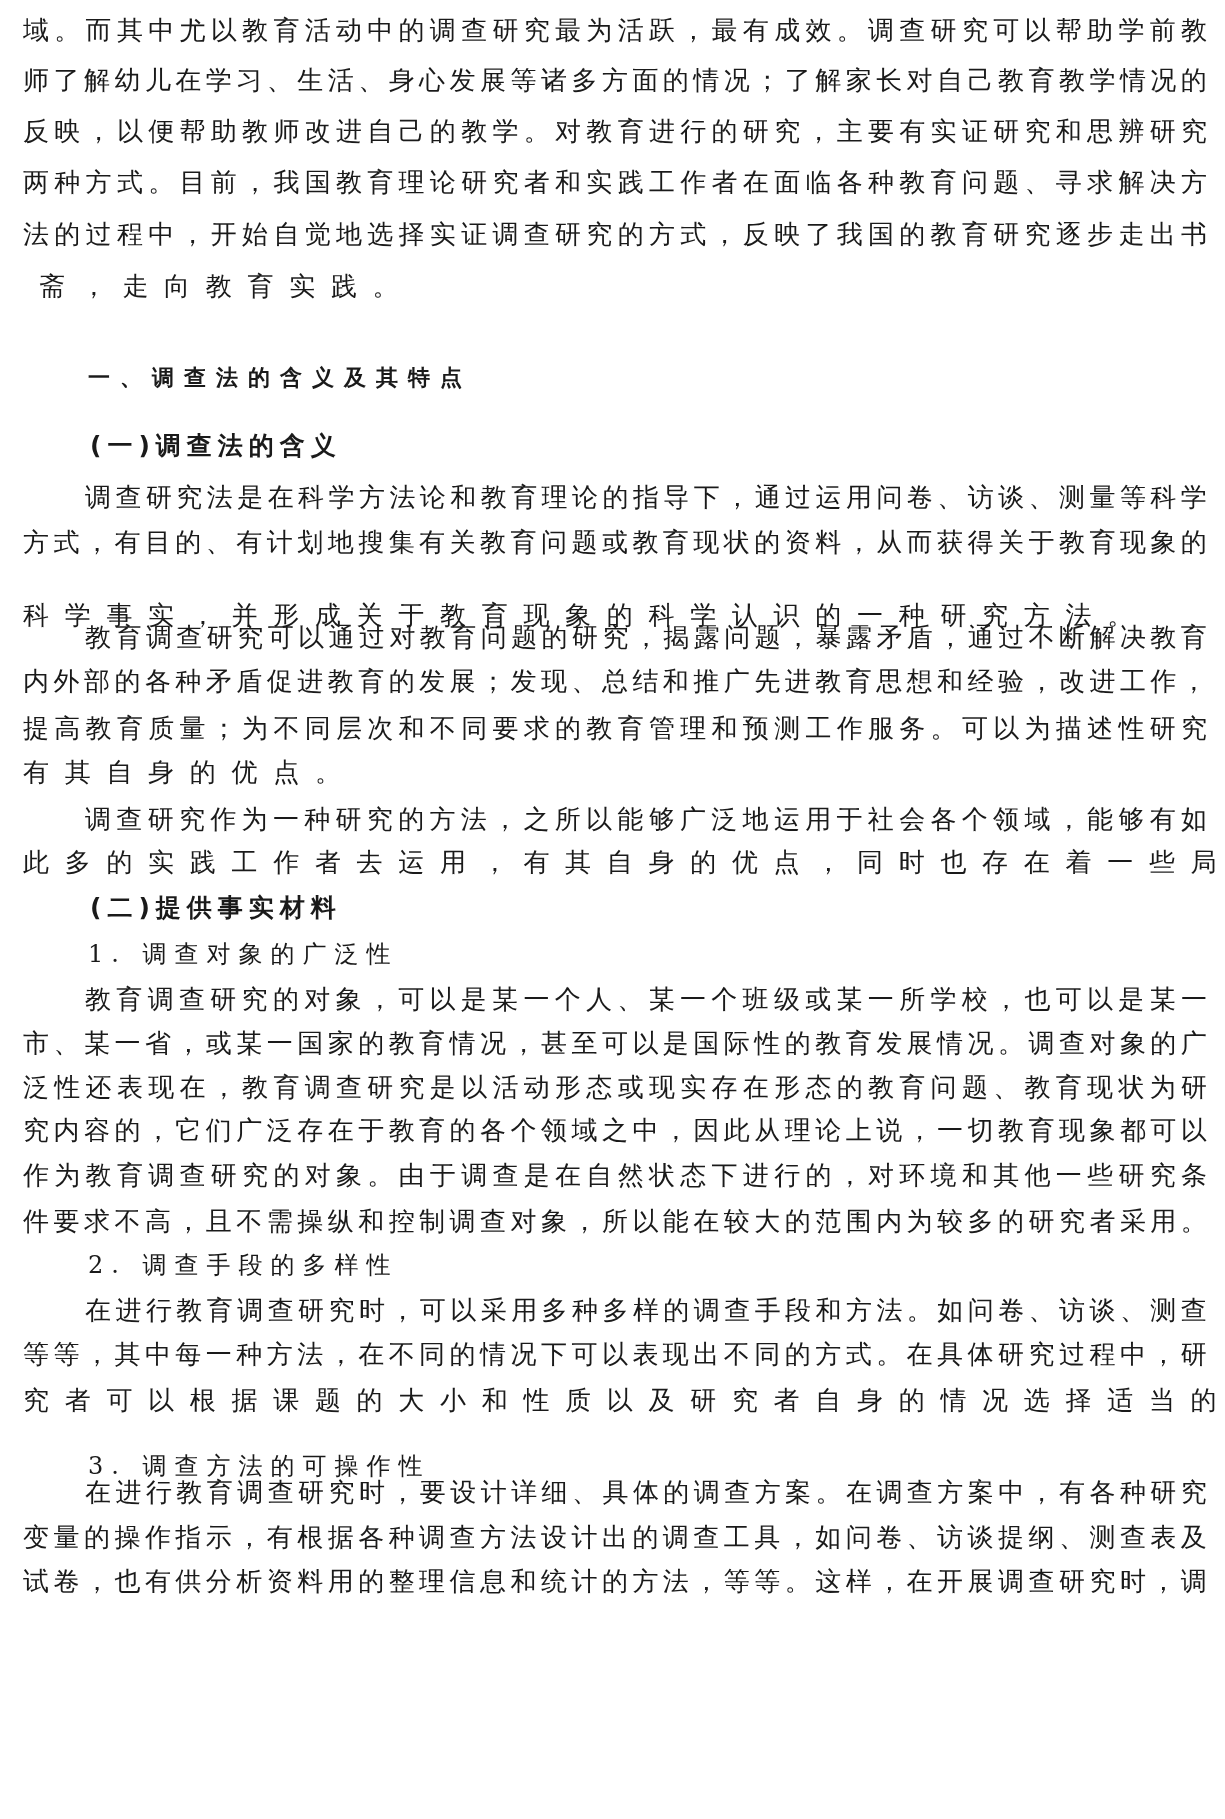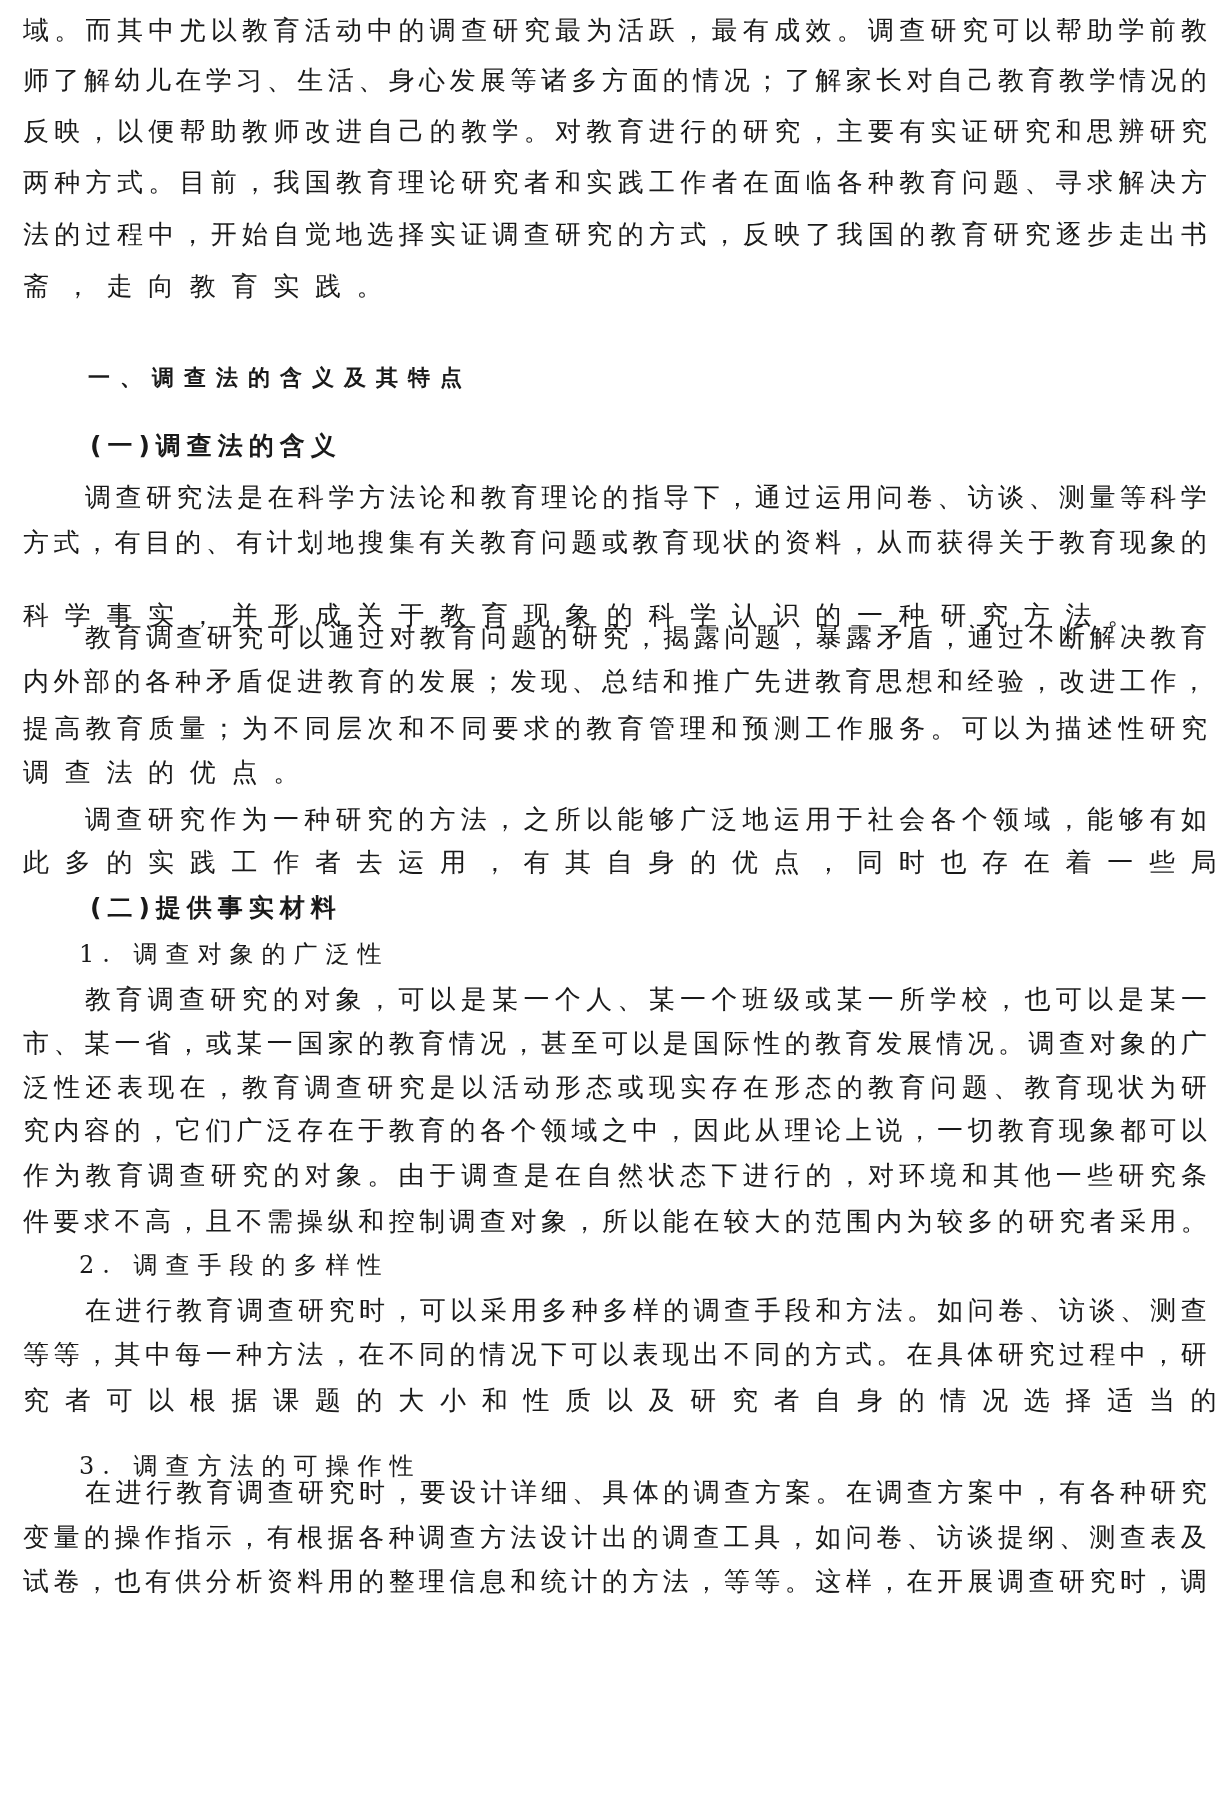--- a/index.html
+++ b/index.html
@@ -7,21 +7,21 @@
          font-family: "DejaVu Serif", "Liberation Serif", serif; color: #1a1a1a; }
   .line { position: absolute; left: 23px; width: 1184px; height: 40px; line-height: 40px;
           font-size: 26px; white-space: nowrap; display: flex; justify-content: space-between; }
   .line.last { justify-content: flex-start; letter-spacing: 15.7px; }
   .line.indent { left: 85px; width: 1122px; }
   .line span.ch { display: inline-block; }
   .h1 { position: absolute; left: 88px; font-size: 22px; font-weight: bold; letter-spacing: 10px;
         font-family: "DejaVu Sans", "Liberation Sans", sans-serif; line-height: 40px; }
   .h2 { position: absolute; left: 90px; font-size: 25px; font-weight: bold; letter-spacing: 6px;
         font-family: "DejaVu Sans", "Liberation Sans", sans-serif; line-height: 40px; }
-  .h3 { position: absolute; left: 79px; font-size: 24px; letter-spacing: 8px; line-height: 40px;
+  .h3 { position: absolute; left: 88px; font-size: 24px; letter-spacing: 8px; line-height: 40px;
         font-family: "DejaVu Serif", "Liberation Serif", serif; }
 </style>
 </head>
 <body>
 
 <div id="page">
     <div class="line" style="top: 10px;">
       <span class="ch">域</span>
       <span class="ch">。</span>
       <span class="ch">而</span>
@@ -215,21 +215,21 @@
       <span class="ch">教</span>
       <span class="ch">育</span>
       <span class="ch">研</span>
       <span class="ch">究</span>
       <span class="ch">逐</span>
       <span class="ch">步</span>
       <span class="ch">走</span>
       <span class="ch">出</span>
       <span class="ch">书</span>
     </div>
-    <div class="line last" style="top: 266px;">斋，走向教育实践。</div>
+    <div class="line last" style="top: 266px; margin-left: 16px;">斋，走向教育实践。</div>
     <div class="h1" style="top: 358px;">一、调查法的含义及其特点</div>
     <div class="h2" style="top: 426px; text-align: center;">(一)调查法的含义</div>
     <div class="line indent" style="top: 477px;">
       <span class="ch">调</span>
       <span class="ch">查</span>
       <span class="ch">研</span>
       <span class="ch">究</span>
       <span class="ch">法</span>
       <span class="ch">是</span>
       <span class="ch">在</span>
@@ -419,21 +419,21 @@
       <span class="ch">。</span>
       <span class="ch">可</span>
       <span class="ch">以</span>
       <span class="ch">为</span>
       <span class="ch">描</span>
       <span class="ch">述</span>
       <span class="ch">性</span>
       <span class="ch">研</span>
       <span class="ch">究</span>
     </div>
-    <div class="line last" style="top: 752px;">调查法的优点。</div>
+    <div class="line last" style="top: 752px;">有其自身的优点。</div>
     <div class="line indent" style="top: 799px;">
       <span class="ch">调</span>
       <span class="ch">查</span>
       <span class="ch">研</span>
       <span class="ch">究</span>
       <span class="ch">作</span>
       <span class="ch">为</span>
       <span class="ch">一</span>
       <span class="ch">种</span>
       <span class="ch">研</span>

